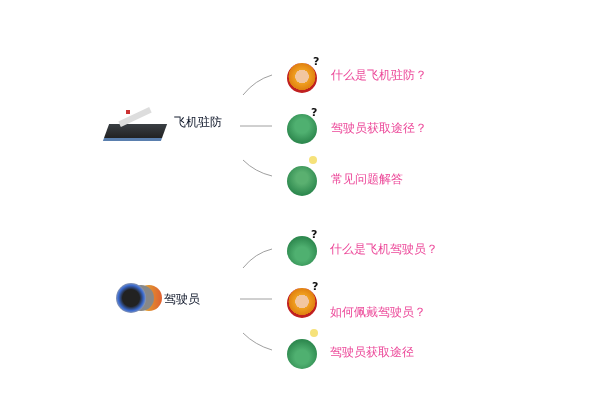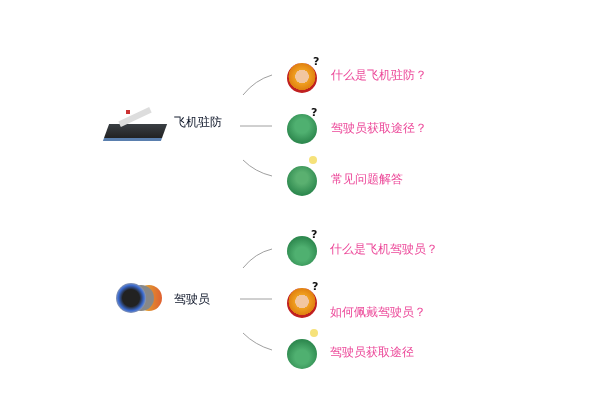--- a/index.html
+++ b/index.html
@@ -50,21 +50,21 @@
   <div class="abs" style="left:22px;top:-4px;width:8px;height:8px;border-radius:50%;background:#f6e27a;"></div>
   <span class="abs child-label" style="left:44px;top:11px;font-family:Liberation Serif, serif;">常见问题解答</span>
 </div>
 
 <div class="abs" style="left:100px;top:275px;width:150px;height:50px;">
   <div class="abs" style="left:16px;top:8px;width:46px;height:30px;">
     <div class="abs" style="left:20px;top:2px;width:26px;height:26px;border-radius:50%;background:linear-gradient(90deg,#e0c030,#e06030);"></div>
     <div class="abs" style="left:12px;top:2px;width:26px;height:26px;border-radius:50%;background:#888;"></div>
     <div class="abs" style="left:0;top:0;width:30px;height:30px;border-radius:50%;background:radial-gradient(circle,#222 40%,#3a6ad0 60%,#aaa 75%);"></div>
   </div>
-  <span class="abs root-label" style="left:74px;top:16px;text-align:right;">驾驶员</span>
+  <span class="abs root-label" style="left:64px;top:16px;text-align:right;">驾驶员</span>
 </div>
 
 <div class="abs" style="left:287px;top:230px;">
   <div class="abs avatar" style="left:0;top:6px;background:radial-gradient(circle at 50% 60%,#4fb070 30%,#2f8a50 70%);"></div>
   <span class="abs badge" style="left:24px;top:-2px;">?</span>
   <span class="abs child-label" style="left:43px;top:11px;">什么是飞机驾驶员？</span>
 </div>
 
 <div class="abs" style="left:287px;top:282px;">
   <div class="abs avatar" style="left:0;top:6px;background:radial-gradient(circle at 50% 45%,#f2c6a0 30%,#f0a020 31%,#e08010 60%,#c02020 61%);"></div>

